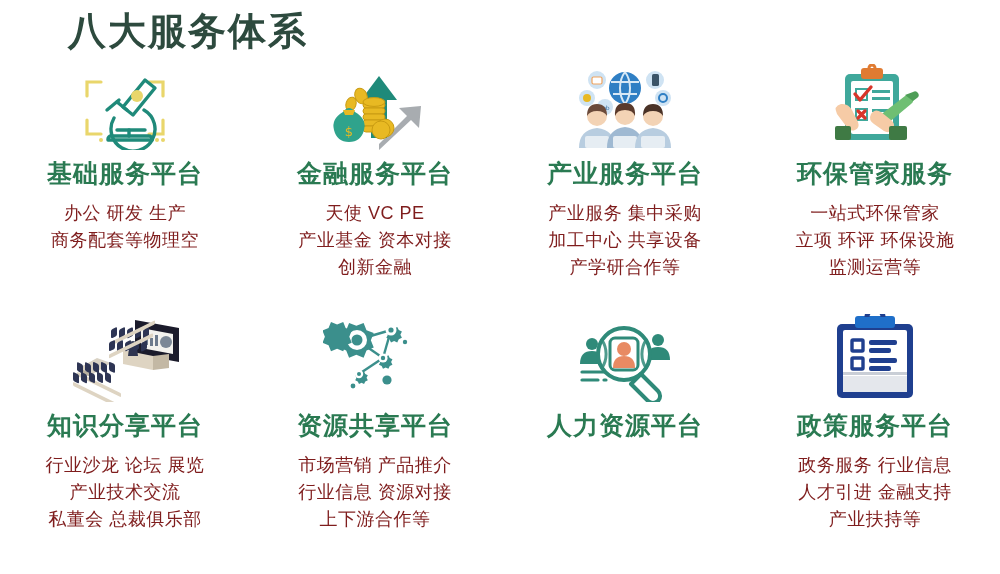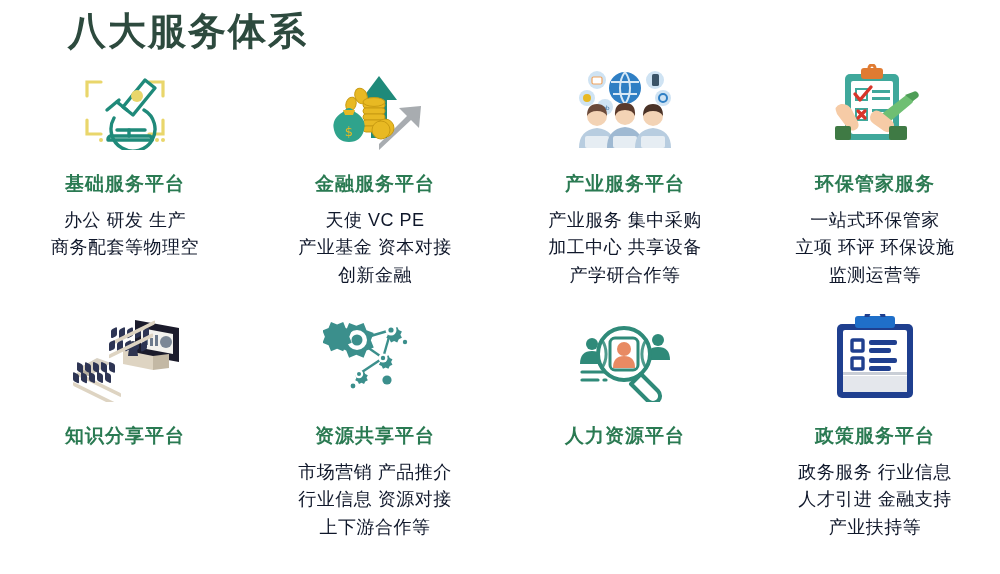--- a/index.html
+++ b/index.html
@@ -47,32 +47,32 @@
   .icon-wrap {
     height: 88px;
     width: 140px;
     display: flex;
     align-items: flex-end;
     justify-content: center;
   }
   .icon-wrap svg { display: block; }
 
   .card-title {
-    margin-top: 24px;
-    font-size: 19px;
+    margin-top: 10px;
+    font-size: 25px;
     font-weight: 700;
     letter-spacing: 1px;
     color: #2a7a52;
     line-height: 1.1;
     white-space: nowrap;
   }
   .card-lines {
     margin-top: 12px;
     text-align: center;
-    color: #0f172a;
+    color: #7f1d1d;
     font-size: 18px;
     line-height: 1.52;
     letter-spacing: 0.5px;
   }
   .card-lines div { white-space: nowrap; }
 </style>
 </head>
 <body>
 
 <div id="page">
@@ -276,20 +276,25 @@
               <rect x="72" y="64" width="6" height="9" rx="1.5" transform="skewY(-26)"></rect>
               <rect x="80" y="68" width="6" height="9" rx="1.5" transform="skewY(-26)"></rect>
             </g>
             <g fill="#ded4c2">
               <rect x="48" y="64" width="44" height="4" rx="1" transform="skewY(-26)"></rect>
             </g>
           </g>
         </svg>
       </div>
       <div class="card-title">知识分享平台</div>
+      <div class="card-lines">
+        <div>行业沙龙  论坛  展览</div>
+        <div>产业技术交流</div>
+        <div>私董会  总裁俱乐部</div>
+      </div>
     </div>
 
     <div class="card card-row2">
       <div class="icon-wrap">
         <svg width="104" height="88" viewBox="0 0 104 88">
           <g stroke="#3b8f8c" stroke-width="2.4" fill="none">
             <path d="M34 26 L68 16"></path>
               <path d="M68 16 L60 44"></path>
               <path d="M60 44 L36 60"></path>
               <path d="M34 26 L60 44"></path>

